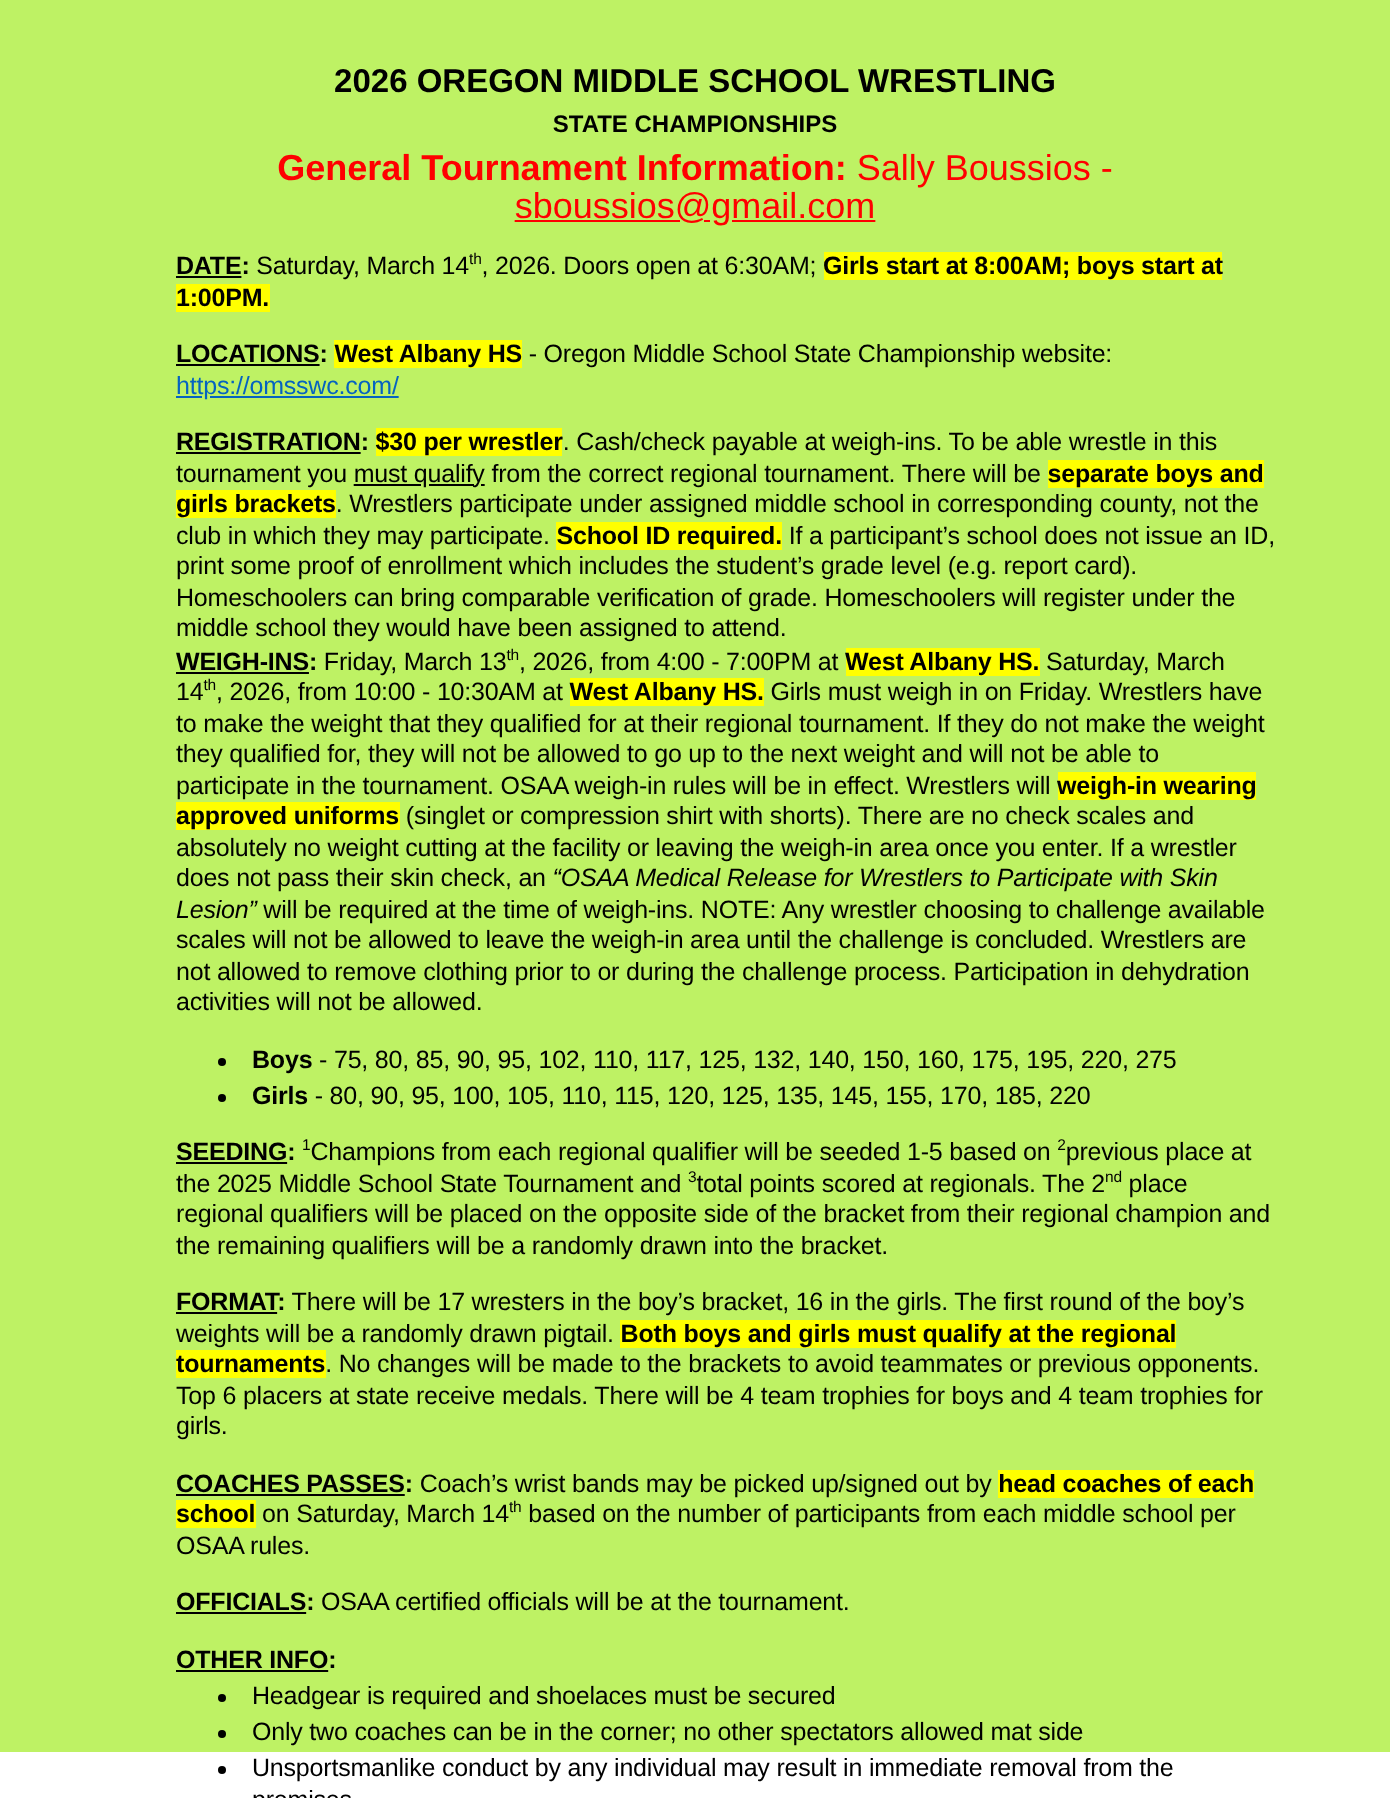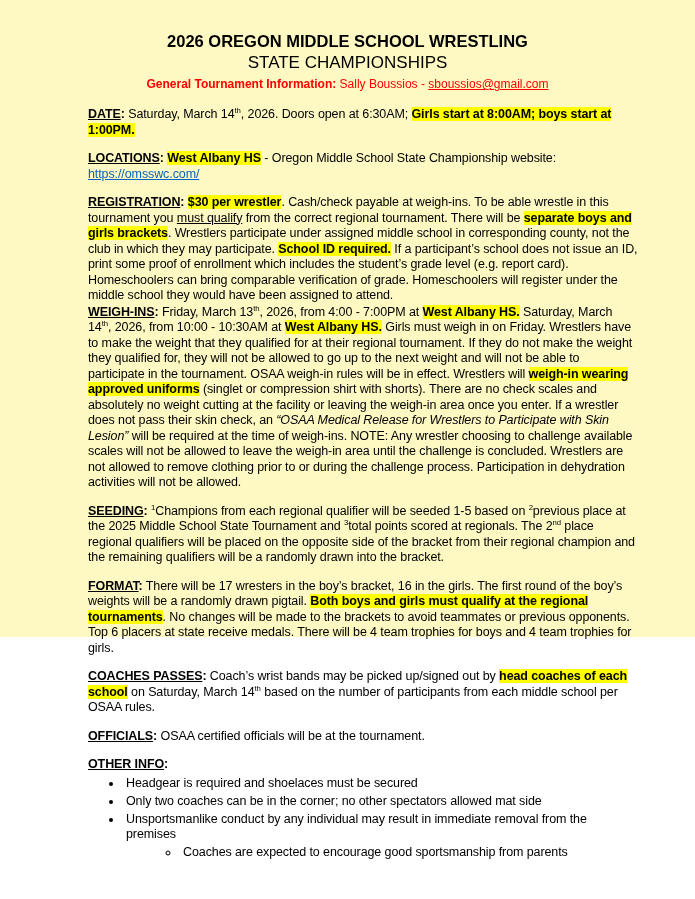--- a/index.html
+++ b/index.html
@@ -3,29 +3,29 @@
 <meta charset="utf-8">
 <style>
   * { margin: 0; padding: 0; box-sizing: border-box; }
   html, body { background: #ffffff; }
   body {
     width: 695px; height: 899px; overflow: hidden;
     font-family: "Liberation Sans", sans-serif;
     color: #000000;
   }
   .page {
-    width: 695px; height: 637px;
+    width: 695px; height: 876px;
     padding: 30px 57px 20px 57px;
-    background: #fef9c3;
+    background: #bef264;
   }
   
   .doc-header { text-align: center; margin-bottom: 13px; }
   .title-main { font-size: 16.5px; font-weight: bold; letter-spacing: 0; line-height: 22px; }
-  .title-sub  { font-size: 17px;  font-weight: normal; line-height: 21px; }
-  .contact-line { font-size: 12px; line-height: 19px; margin-top: 2px; }
+  .title-sub  { font-size: 12px;  font-weight: bold; line-height: 21px; }
+  .contact-line { font-size: 18px; line-height: 19px; margin-top: 2px; }
   
   .doc-body { font-size: 12.5px; line-height: 15.5px; letter-spacing: -0.1px; }
   .doc-body p { margin: 0 0 13px 0; padding-left: 31px; }
   .doc-body p.tight { margin-bottom: 1px; }
   .doc-body p.list-head { margin-bottom: 3px; }
   .b  { font-weight: bold; }
   .u  { text-decoration: underline; }
   .i  { font-style: italic; }
   .hl { background: #ffff00; }
   sup { font-size: 0.62em; line-height: 0; vertical-align: super; }
@@ -42,20 +42,24 @@
   <div class="doc-header">
     <div class="title-main">2026 OREGON MIDDLE SCHOOL WRESTLING</div>
     <div class="title-sub">STATE CHAMPIONSHIPS</div>
     <div class="contact-line"><span class="b" style="color: rgb(255, 0, 0);">General Tournament Information:</span><span style="color: rgb(255, 0, 0);"> Sally Boussios - </span><a class="link u" style="color: rgb(255, 0, 0);">sboussios@gmail.com</a></div>
   </div>
   <div class="doc-body">
       <p><span class="b u">DATE</span><span class="b">:</span><span> Saturday, March 14</span><sup>th</sup><span>, 2026. Doors open at 6:30AM; </span><span class="b hl">Girls start at 8:00AM; boys start at 1:00PM.</span></p>
       <p><span class="b u">LOCATIONS</span><span class="b">:</span><span> </span><span class="b hl">West Albany HS</span><span> - Oregon Middle School State Championship website: </span><a class="link u" style="color: rgb(5, 99, 193);">https://omsswc.com/</a></p>
       <p class="tight"><span> </span><span class="b u">REGISTRATION</span><span class="b">:</span><span> </span><span class="b hl">$30 per wrestler</span><span>. Cash/check payable at weigh-ins. To be able wrestle in this tournament you </span><span class="u">must qualify</span><span> from the correct regional tournament.  There will be </span><span class="b hl">separate boys and girls brackets</span><span>. Wrestlers participate under assigned middle school in corresponding county, not the club in which they may participate. </span><span class="b hl">School ID required.</span><span> If a participant’s school does not issue an ID, print some proof of enrollment which includes the student’s grade level (e.g. report card). Homeschoolers can bring comparable verification of grade. Homeschoolers will register under the middle school they would have been assigned to attend.</span></p>
       <p><span class="b u">WEIGH-INS</span><span class="b">:</span><span> Friday, March 13</span><sup>th</sup><span>, 2026, from 4:00 - 7:00PM at </span><span class="b hl">West Albany HS.</span><span>  Saturday, March 14</span><sup>th</sup><span>, 2026, from 10:00 - 10:30AM at </span><span class="b hl">West Albany HS.</span><span>  Girls must weigh in on Friday.  Wrestlers have to make the weight that they qualified for at their regional tournament.  If they do not make the weight they qualified for, they will not be allowed to go up to the next weight and will not be able to participate in the tournament.  OSAA weigh-in rules will be in effect. Wrestlers will </span><span class="b hl">weigh-in wearing approved uniforms</span><span> (singlet or compression shirt with shorts). There are no check scales and absolutely no weight cutting at the facility or leaving the weigh-in area once you enter. If a wrestler does not pass their skin check, an </span><span class="i">“OSAA Medical Release for Wrestlers to Participate with Skin Lesion”</span><span> will be required at the time of weigh-ins.  NOTE: Any wrestler choosing to challenge available scales will not be allowed to leave the weigh-in area until the challenge is concluded. Wrestlers are not allowed to remove clothing prior to or during the challenge process. Participation in dehydration activities will not be allowed.</span></p>
+      <ul>
+        <li><span class="b">Boys</span><span> - 75, 80, 85, 90, 95, 102, 110, 117, 125, 132, 140, 150, 160, 175, 195, 220, 275</span></li>
+        <li><span class="b">Girls</span><span> - 80, 90, 95, 100, 105, 110, 115, 120, 125, 135, 145, 155, 170, 185, 220</span></li>
+      </ul>
       <p><span class="b u">SEEDING</span><span class="b">:</span><span> </span><sup>1</sup><span>Champions from each regional qualifier will be seeded 1-5 based on </span><sup>2</sup><span>previous place at the 2025 Middle School State Tournament and </span><sup>3</sup><span>total points scored at regionals. The 2</span><sup>nd</sup><span> place regional qualifiers will be placed on the opposite side of the bracket from their regional champion and the remaining qualifiers will be a randomly drawn into the bracket.</span></p>
       <p><span class="b u">FORMAT</span><span class="b">:</span><span> There will be 17 wresters in the boy’s bracket, 16 in the girls. The first round of the boy’s weights will be a randomly drawn pigtail.  </span><span class="b hl">Both boys and girls must qualify at the regional tournaments</span><span>. No changes will be made to the brackets to avoid teammates or previous opponents. Top 6 placers at state receive medals.  There will be 4 team trophies for boys and 4 team trophies for girls.</span></p>
       <p><span class="b u">COACHES PASSES</span><span class="b">:</span><span> Coach’s wrist bands may be picked up/signed out by </span><span class="b hl">head coaches of each school</span><span> on Saturday, March 14</span><sup>th</sup><span> based on the number of participants from each middle school per OSAA rules.</span></p>
       <p><span class="b u">OFFICIALS</span><span class="b">:</span><span> OSAA certified officials will be at the tournament.</span></p>
       <p class="list-head"><span class="b u">OTHER INFO</span><span class="b">:</span></p>
       <ul>
         <li><span>Headgear is required and shoelaces must be secured</span></li>
         <li><span>Only two coaches can be in the corner; no other spectators allowed mat side</span></li>
         <li><span>Unsportsmanlike conduct by any individual may result in immediate removal from the premises</span><ul>
             <li><span>Coaches are expected to encourage good sportsmanship from parents</span></li>

